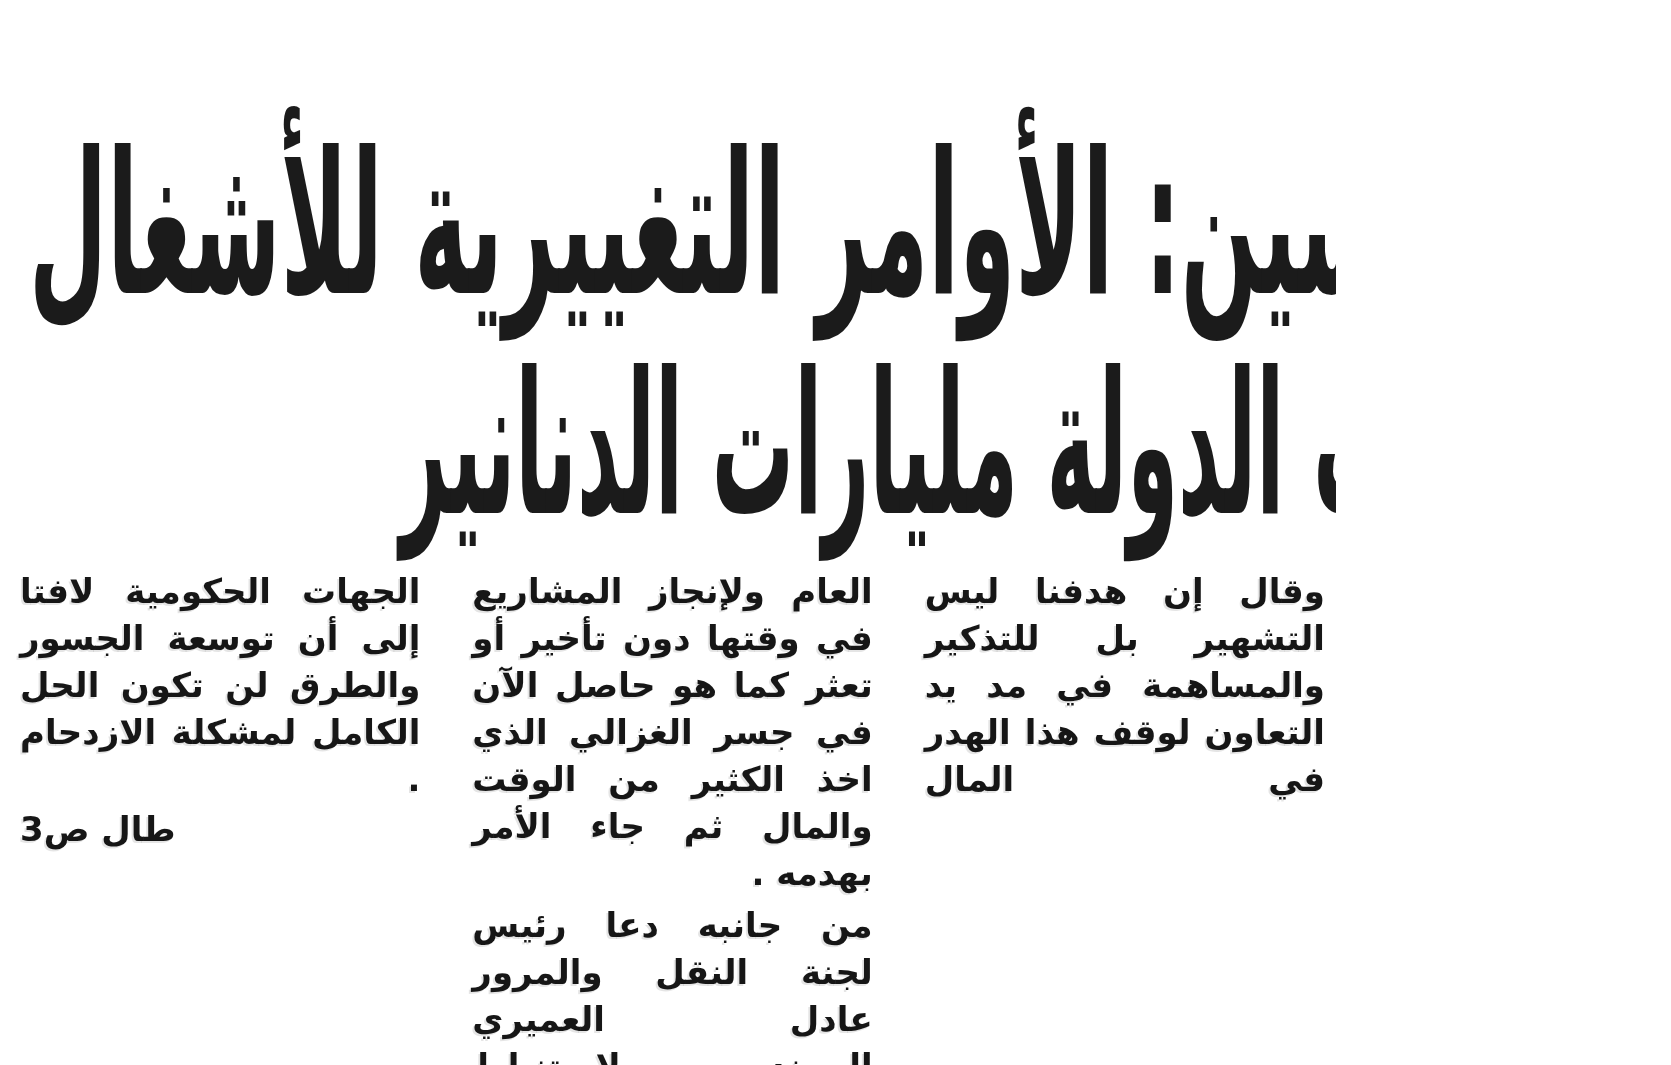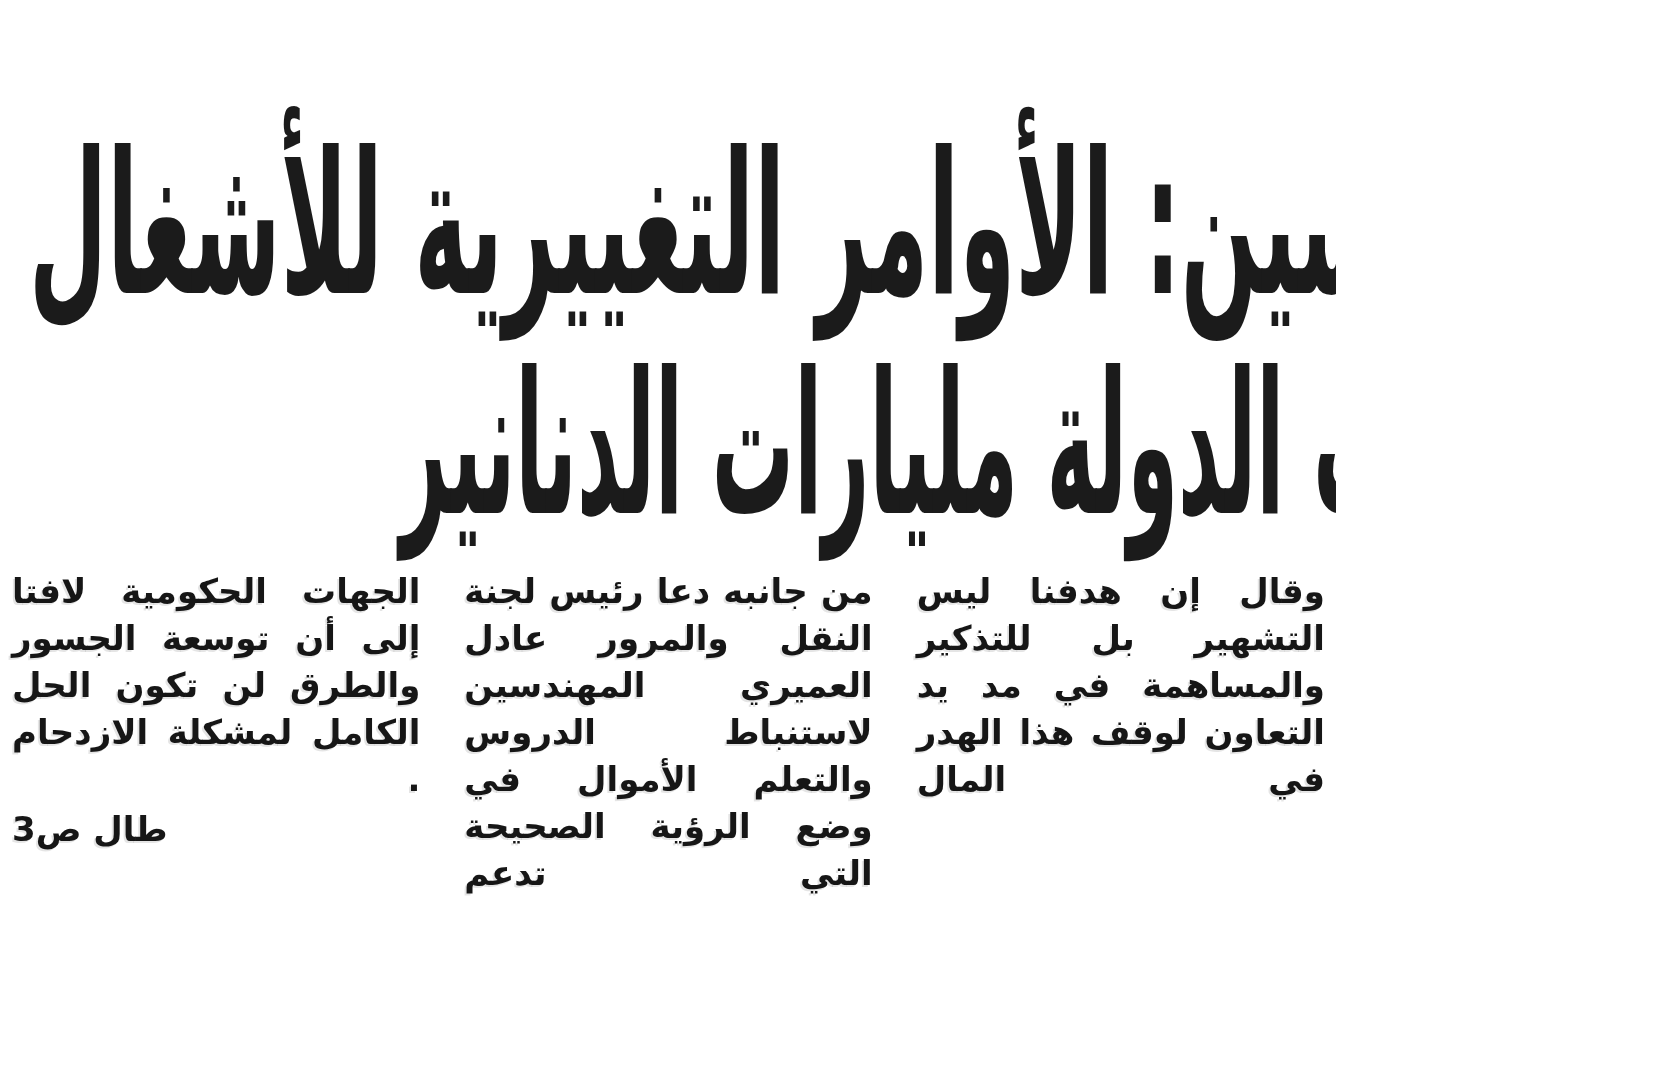--- a/index.html
+++ b/index.html
@@ -45,20 +45,21 @@
     left: 12px;
     right: 11px;
     bottom: 18px;
     display: flex;
     gap: 44px;
     direction: rtl;
   }
   .col {
     flex: 1 1 0;
     min-width: 0;
+    margin-left: 8px;
   }
   .col p {
     margin: 0;
     font-size: 34px;
     line-height: 47px;
     font-weight: bold;
     color: #161616;
     text-align: justify;
     text-shadow: -2px 2px 0 rgba(0,0,0,0.10);
   }
@@ -84,20 +85,21 @@
     <text class="hl-text" x="970" y="513" text-anchor="middle" textLength="1140" lengthAdjust="spacingAndGlyphs">كلفت الدولة مليارات الدنانير</text>
   </svg>
 
   <div class="body-cols">
 
     <div class="col">
       <p class="cont">وقال إن هدفنا ليس التشهير بل للتذكير والمساهمة في مد يد التعاون لوقف هذا الهدر في المال</p>
     </div>
 
     <div class="col">
+      <p>العام ولإنجاز المشاريع في وقتها دون تأخير أو تعثر كما هو حاصل الآن في جسر الغزالي الذي اخذ الكثير من الوقت والمال ثم جاء الأمر بهدمه .</p>
       <p class="cont">من جانبه دعا رئيس لجنة النقل والمرور عادل العميري المهندسين لاستنباط الدروس والتعلم الأموال في وضع الرؤية الصحيحة التي تدعم</p>
     </div>
 
     <div class="col">
       <p>الجهات الحكومية لافتا إلى أن توسعة الجسور والطرق لن تكون الحل الكامل لمشكلة الازدحام .</p>
       <p class="jump-note">طال ص3</p>
     </div>
 
   </div>
 

